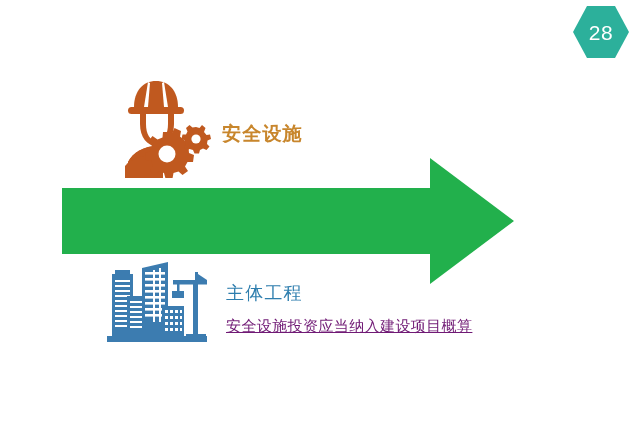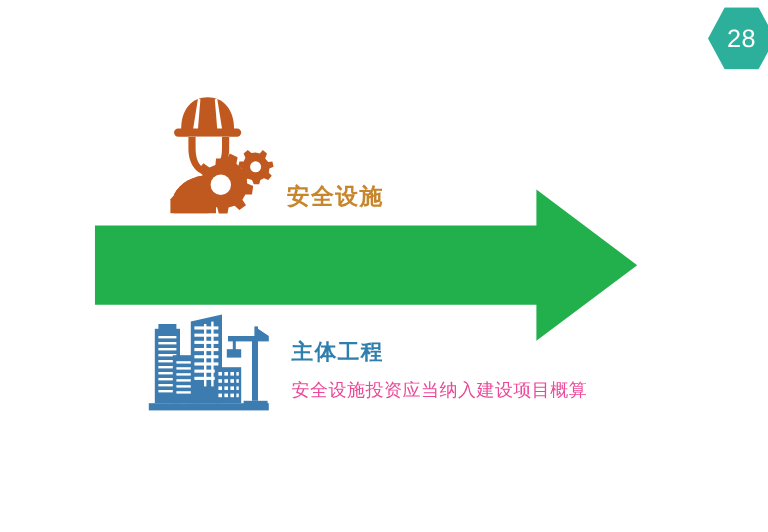--- a/index.html
+++ b/index.html
@@ -11,21 +11,21 @@
     width: 640px;
     height: 443px;
     position: relative;
     overflow: hidden;
     font-family: "Liberation Sans", "DejaVu Sans", sans-serif;
     -webkit-font-smoothing: antialiased;
   }
 
   #slide {
     position: absolute;
-    left: 17px; top: 0;
+    left: 0; top: 0;
     width: 619px;
     height: 443px;
     background: #ffffff;
   }
 
   
   #page-badge {
     position: absolute;
     left: 573px;
     top: 6px;
@@ -90,54 +90,54 @@
   #safety-title {
     position: absolute;
     left: 222px;
     top: 124px;
     color: #C8862C;
     font-size: 19px;
     font-weight: bold;
     letter-spacing: 1.2px;
     white-space: nowrap;
     line-height: 1;
-    margin-top: 31px;
   }
 
   
   #building-icon {
     position: absolute;
     left: 102px;
     top: 258px;
     width: 110px;
     height: 90px;
   }
   #building-icon svg { display: block; }
 
   #project-title {
     position: absolute;
     left: 226px;
     top: 284px;
     color: #2E7EAE;
     font-size: 18px;
-    font-weight: bold;
+    font-weight: normal;
     letter-spacing: 1.2px;
     white-space: nowrap;
     line-height: 1;
   }
   #project-subtitle {
     position: absolute;
     left: 226px;
     top: 318px;
-    color: #ec4899;
+    color: #701a75;
     font-size: 15px;
     font-weight: 400;
     letter-spacing: 0.4px;
     white-space: nowrap;
     line-height: 1;
+    text-decoration: underline;
   }
 </style>
 </head>
 <body>
 
 <div id="slide">
 
   <div id="page-badge">
     <div class="hex"></div>
     <div class="num">28</div>

